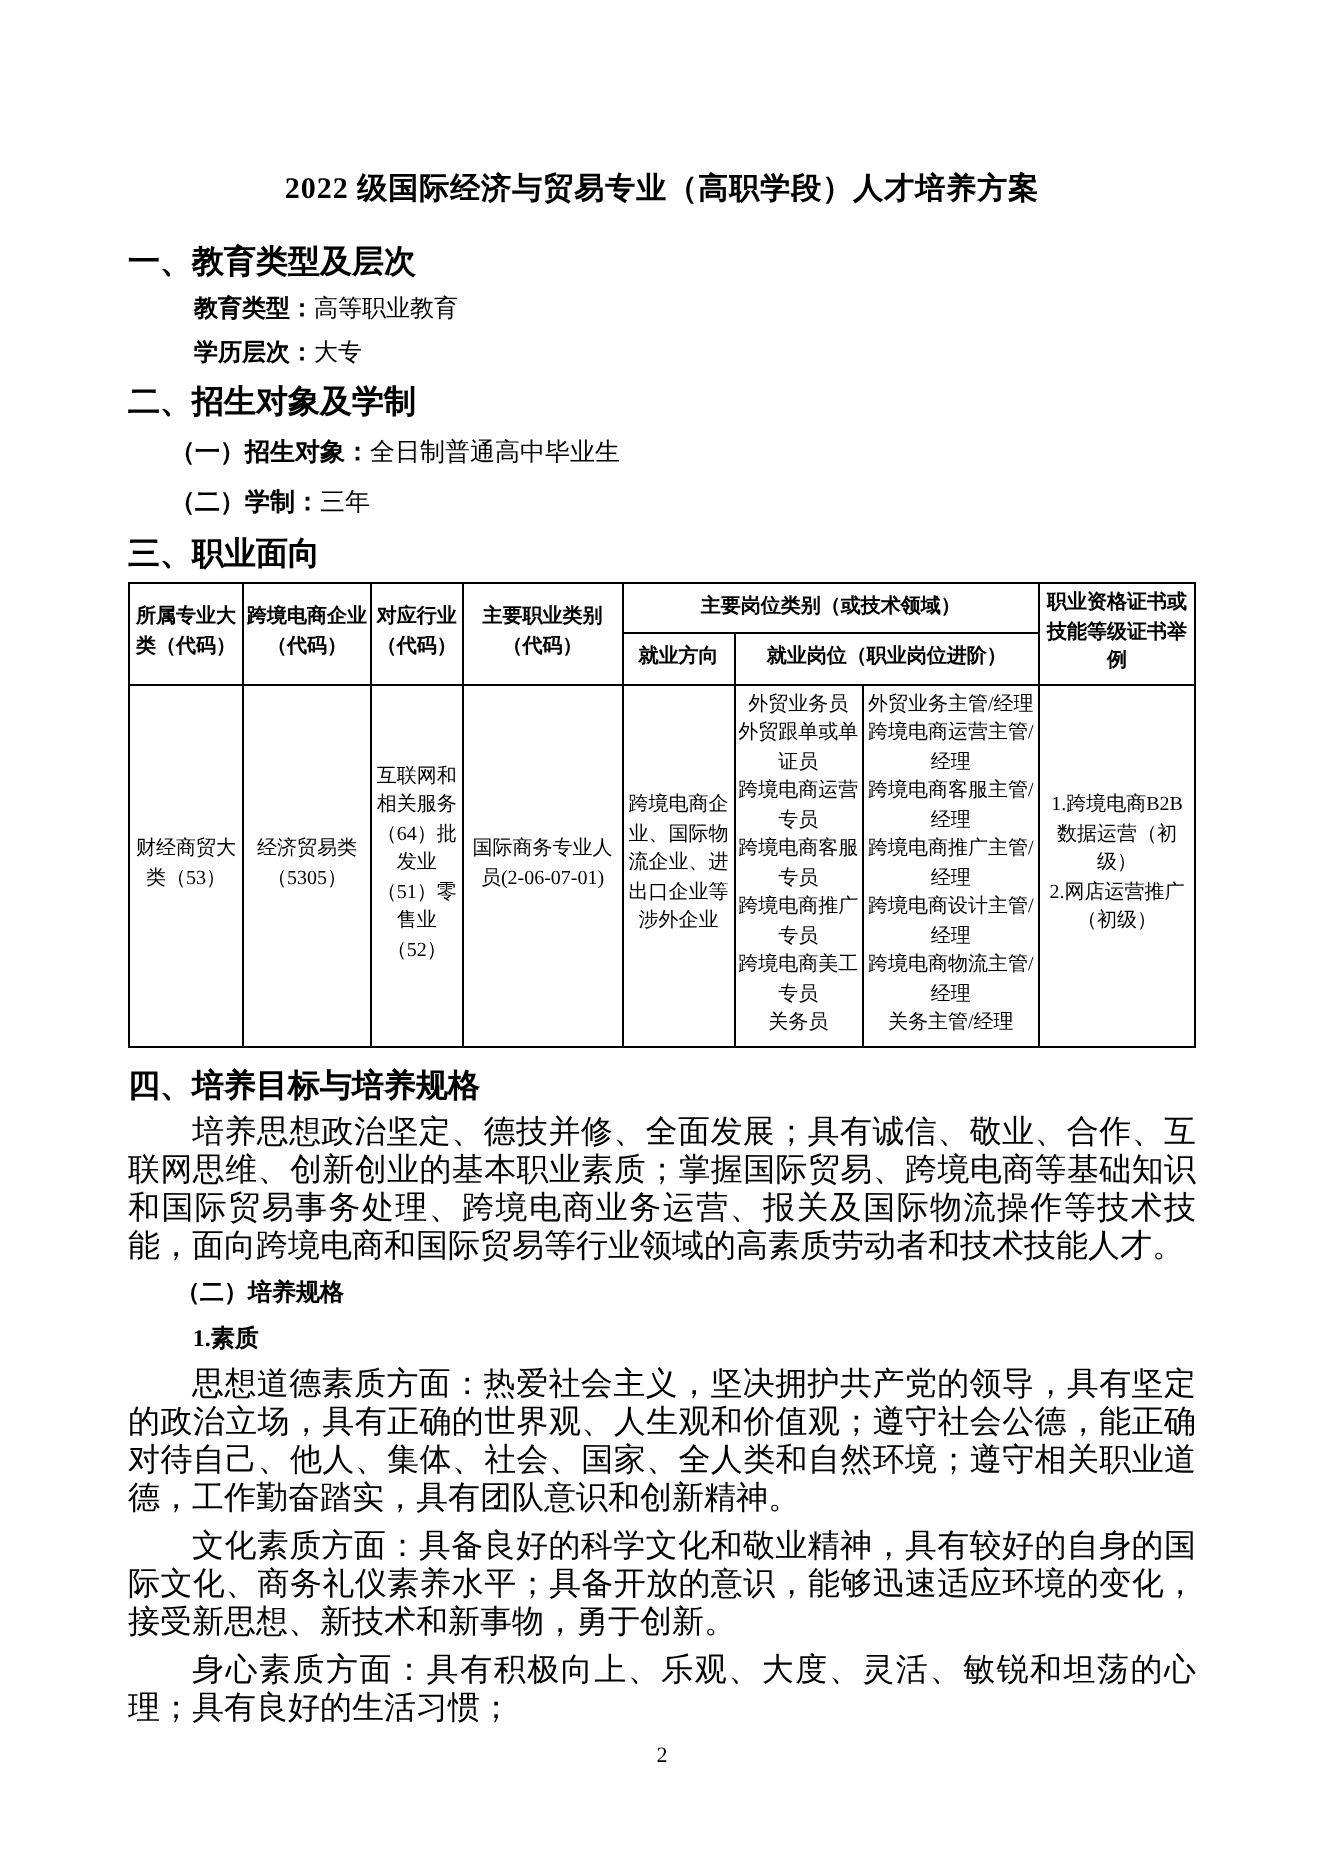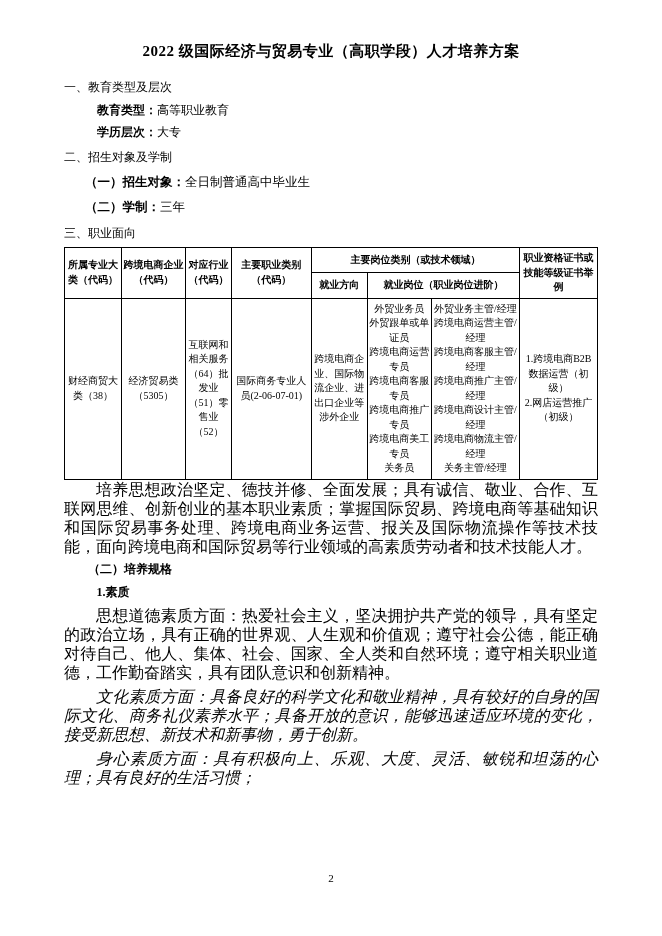--- a/index.html
+++ b/index.html
@@ -3,46 +3,46 @@
 <meta charset="utf-8">
 <style>
   * { margin: 0; padding: 0; box-sizing: border-box; }
   html { background: #888; }
   body {
     width: 662px; height: 936px;
     background: #ffffff; color: #000;
     font-family: "Liberation Serif", "DejaVu Serif", serif;
     position: relative; overflow: hidden; margin: 0 auto;
   }
-  .page { padding: 40px 64px 0 64px; }
+  .page { padding: 84px 64px 0 64px; }
 
   .doc-title {
     font-size: 15px; line-height: 22px; font-weight: bold;
     text-align: center; letter-spacing: 0.5px; margin-bottom: 16px;
   }
-  .h1 { font-size: 12px; line-height: 19px; font-weight: normal; margin: 7px 0 4px; }
+  .h1 { font-size: 16px; line-height: 19px; font-weight: bold; margin: 7px 0 4px; }
   .mt-lg { margin-top: 10px; }
 
   .kv { font-size: 12px; line-height: 18px; margin: 4px 0 4px 33px; }
   .kv-num { font-size: 12.5px; line-height: 19px; margin: 6px 0 6px 21px; }
   .k { font-weight: bold; }
 
   .vtable { width: 100%; border-collapse: collapse; table-layout: fixed; margin-top: 3px; }
   .vtable th, .vtable td {
     border: 1px solid #000;
     font-size: 10px; line-height: 14.5px;
     padding: 3px 1px; text-align: center; vertical-align: middle;
   }
   .vtable th { font-weight: bold; }
   .pre { white-space: pre-line; margin-top: 36px; }
 
   .sub-h { font-size: 12px; line-height: 19px; font-weight: bold; text-indent: 2em; margin: 4px 0; }
   .sub-h.deep { text-indent: 2.7em; }
   .para { font-size: 16px; line-height: 19px; text-align: justify; text-indent: 2em; }
-  .sp { margin-top: 5px; font-style: italic; }
+  .sp { margin-top: 5px; }
 
   .page-number {
     position: absolute; left: 0; right: 0; bottom: 52px;
     text-align: center; font-size: 11px;
   }
 </style>
 </head>
 <body>
 
 <div class="page">
@@ -77,21 +77,21 @@
         <th rowspan="2">对应行业（代码）</th>
         <th rowspan="2">主要职业类别（代码）</th>
         <th colspan="3">主要岗位类别（或技术领域）</th>
         <th rowspan="2">职业资格证书或技能等级证书举例</th>
       </tr>
       <tr>
         <th>就业方向</th>
         <th colspan="2">就业岗位（职业岗位进阶）</th>
       </tr>
       <tr>
-        <td>财经商贸大类（38）</td>
+        <td>财经商贸大类（53）</td>
         <td>经济贸易类（5305）</td>
         <td>互联网和相关服务（64）批发业（51）零售业（52）</td>
         <td>国际商务专业人员(2-06-07-01)</td>
         <td>跨境电商企业、国际物流企业、进出口企业等涉外企业</td>
         <td class="pre">外贸业务员
 外贸跟单或单证员
 跨境电商运营专员
 跨境电商客服专员
 跨境电商推广专员
 跨境电商美工专员
@@ -102,20 +102,21 @@
 跨境电商推广主管/经理
 跨境电商设计主管/经理
 跨境电商物流主管/经理
 关务主管/经理</td>
         <td class="pre">1.跨境电商B2B数据运营（初级）
 2.网店运营推广（初级）</td>
       </tr>
     </tbody>
   </table>
 
+  <h2 class="h1 mt-lg">四、培养目标与培养规格</h2>
   <p class="para">培养思想政治坚定、德技并修、全面发展；具有诚信、敬业、合作、互联网思维、创新创业的基本职业素质；掌握国际贸易、跨境电商等基础知识和国际贸易事务处理、跨境电商业务运营、报关及国际物流操作等技术技能，面向跨境电商和国际贸易等行业领域的高素质劳动者和技术技能人才。</p>
   <p class="sub-h">（二）培养规格</p>
   <p class="sub-h deep">1.素质</p>
   <p class="para">思想道德素质方面：热爱社会主义，坚决拥护共产党的领导，具有坚定的政治立场，具有正确的世界观、人生观和价值观；遵守社会公德，能正确对待自己、他人、集体、社会、国家、全人类和自然环境；遵守相关职业道德，工作勤奋踏实，具有团队意识和创新精神。</p>
   <p class="para sp">文化素质方面：具备良好的科学文化和敬业精神，具有较好的自身的国际文化、商务礼仪素养水平；具备开放的意识，能够迅速适应环境的变化，接受新思想、新技术和新事物，勇于创新。</p>
   <p class="para sp">身心素质方面：具有积极向上、乐观、大度、灵活、敏锐和坦荡的心理；具有良好的生活习惯；</p>
 
 </div>
 
 <div class="page-number">2</div>

